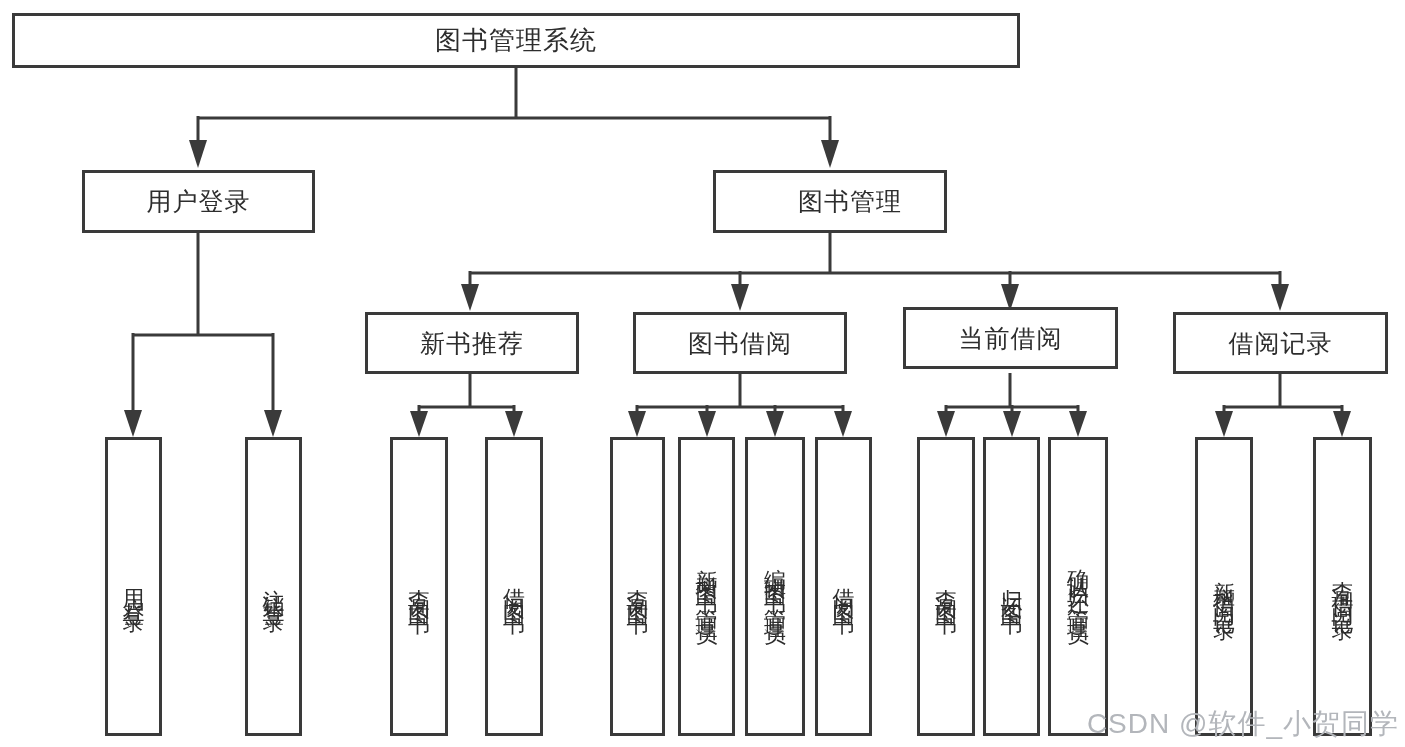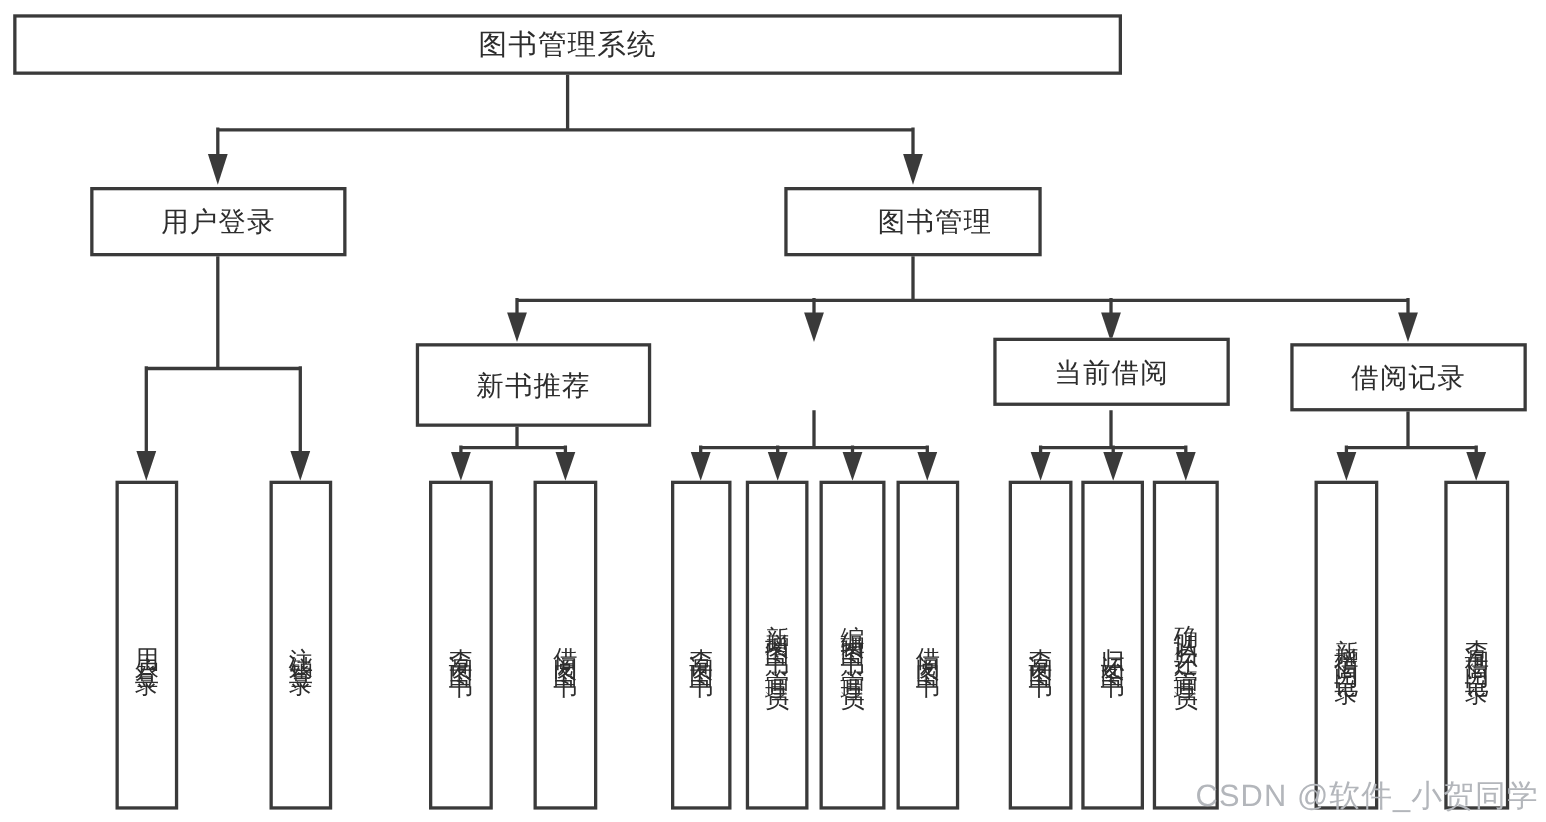--- a/index.html
+++ b/index.html
@@ -107,22 +107,25 @@
     <span class="hlabel">图书管理系统</span>
   </div>
 
   <div class="node" style="left:82px; top:170px; width:233px; height:63px;">
     <span class="hlabel">用户登录</span>
   </div>
   <div class="node" style="left:713px; top:170px; width:234px; height:63px;padding-left:40px;">
     <span class="hlabel">图书管理</span>
   </div>
 
-  <div class="node" style="left:378px; top:312px; width:214px; height:76px;">
+  <div class="node" style="left:365px; top:312px; width:214px; height:62px;">
     <span class="hlabel">新书推荐</span>
+  </div>
+  <div class="node" style="left:633px; top:312px; width:214px; height:62px;">
+    <span class="hlabel">图书借阅</span>
   </div>
   <div class="node" style="left:903px; top:307px; width:215px; height:62px;">
     <span class="hlabel">当前借阅</span>
   </div>
   <div class="node" style="left:1173px; top:312px; width:215px; height:62px;">
     <span class="hlabel">借阅记录</span>
   </div>
 
   <div class="node leaf" style="left:105px; width:57px;">
     <span class="vtext">用户登录</span>

